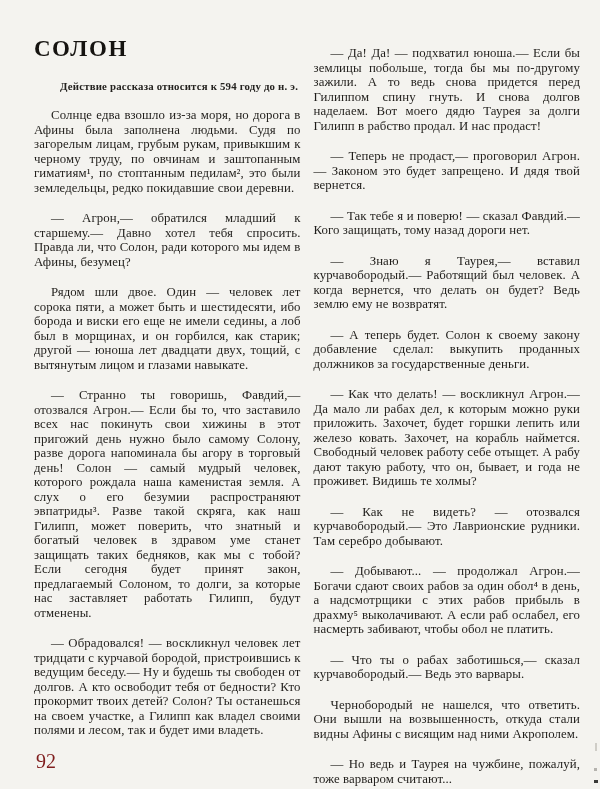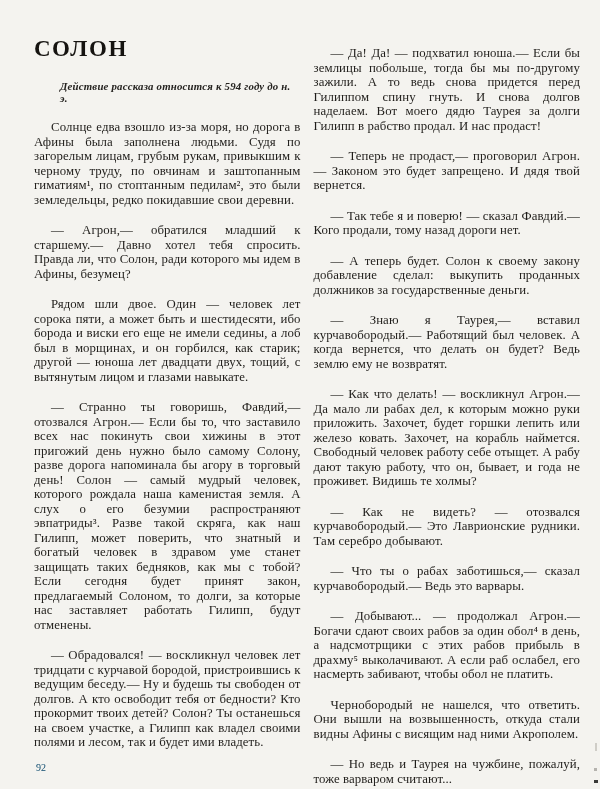--- a/index.html
+++ b/index.html
@@ -37,38 +37,37 @@
     margin: 6px 0 18px 0;
     color: #151310;
   }
   p.epigraph {
     font-size: 10.8px;
     font-weight: bold;
     margin: 8px 0 16px 0;
     padding-left: 26px;
     letter-spacing: 0.2px;
     color: #24221f;
-    font-style: italic;
   }
   p.body-par {
     font-size: 12.8px;
     line-height: 14.5px;
     text-align: justify;
     text-indent: 17px;
     margin: 16px 0 2px 0;
     hyphens: auto;
     overflow-wrap: break-word;
     letter-spacing: 0.1px;
   }
   .page-number {
     position: absolute;
     left: 36px;
     bottom: 16px;
-    font-size: 10px;
-    color: #0c4a6e;
+    font-size: 20px;
+    color: #7f1d1d;
   }
   .scan-speck-1 {
     position: absolute;
     right: 2px;
     bottom: 6px;
     width: 4px;
     height: 3px;
     background: #3a3a38;
   }
   .scan-speck-2 {
@@ -100,27 +99,27 @@
       <p class="body-par">Солнце едва взошло из-за моря, но дорога в Афины была заполнена людьми. Судя по загорелым лицам, грубым рукам, привыкшим к черному труду, по овчинам и заштопанным гиматиям¹, по стоптанным педилам², это были земледельцы, редко покидавшие свои деревни.</p>
       <p class="body-par">— Агрон,— обратился младший к старшему.— Давно хотел тебя спросить. Правда ли, что Солон, ради которого мы идем в Афины, безумец?</p>
       <p class="body-par">Рядом шли двое. Один — человек лет сорока пяти, а может быть и шестидесяти, ибо борода и виски его еще не имели седины, а лоб был в морщинах, и он горбился, как старик; другой — юноша лет двадцати двух, тощий, с вытянутым лицом и глазами навыкате.</p>
       <p class="body-par">— Странно ты говоришь, Фавдий,— отозвался Агрон.— Если бы то, что заставило всех нас покинуть свои хижины в этот пригожий день нужно было самому Солону, разве дорога напоминала бы агору в торговый день! Солон — самый мудрый человек, которого рождала наша каменистая земля. А слух о его безумии распространяют эвпатриды³. Разве такой скряга, как наш Гилипп, может поверить, что знатный и богатый человек в здравом уме станет защищать таких бедняков, как мы с тобой? Если сегодня будет принят закон, предлагаемый Солоном, то долги, за которые нас заставляет работать Гилипп, будут отменены.</p>
       <p class="body-par">— Обрадовался! — воскликнул человек лет тридцати с курчавой бородой, пристроившись к ведущим беседу.— Ну и будешь ты свободен от долгов. А кто освободит тебя от бедности? Кто прокормит твоих детей? Солон? Ты останешься на своем участке, а Гилипп как владел своими полями и лесом, так и будет ими владеть.</p>
     </div>
 
     <div class="col">
       <p class="body-par">— Да! Да! — подхватил юноша.— Если бы землицы побольше, тогда бы мы по-другому зажили. А то ведь снова придется перед Гилиппом спину гнуть. И снова долгов наделаем. Вот моего дядю Таурея за долги Гилипп в рабство продал. И нас продаст!</p>
       <p class="body-par">— Теперь не продаст,— проговорил Агрон.— Законом это будет запрещено. И дядя твой вернется.</p>
-      <p class="body-par">— Так тебе я и поверю! — сказал Фавдий.— Кого продали, тому назад дороги нет.</p>
+      <p class="body-par">— Так тебе я и поверю! — сказал Фавдий.— Кого защищать, тому назад дороги нет.</p>
+      <p class="body-par">— Знаю я Таурея,— вставил курчавобородый.— Работящий был человек. А когда вернется, что делать он будет? Ведь землю ему не возвратят.</p>
       <p class="body-par">— А теперь будет. Солон к своему закону добавление сделал: выкупить проданных должников за государственные деньги.</p>
-      <p class="body-par">— Знаю я Таурея,— вставил курчавобородый.— Работящий был человек. А когда вернется, что делать он будет? Ведь землю ему не возвратят.</p>
       <p class="body-par">— Как что делать! — воскликнул Агрон.— Да мало ли рабах дел, к которым можно руки приложить. Захочет, будет горшки лепить или железо ковать. Захочет, на корабль наймется. Свободный человек работу себе отыщет. А рабу дают такую работу, что он, бывает, и года не проживет. Видишь те холмы?</p>
       <p class="body-par">— Как не видеть? — отозвался курчавобородый.— Это Лаврионские рудники. Там серебро добывают.</p>
+      <p class="body-par">— Добывают... — продолжал Агрон.— Богачи сдают своих рабов за один обол⁴ в день, а надсмотрщики с этих рабов прибыль в драхму⁵ выколачивают. А если раб ослабел, его насмерть забивают, чтобы обол не платить.</p>
       <p class="body-par">— Что ты о рабах заботишься,— сказал курчавобородый.— Ведь это варвары.</p>
-      <p class="body-par">— Добывают... — продолжал Агрон.— Богачи сдают своих рабов за один обол⁴ в день, а надсмотрщики с этих рабов прибыль в драхму⁵ выколачивают. А если раб ослабел, его насмерть забивают, чтобы обол не платить.</p>
       <p class="body-par">Чернобородый не нашелся, что ответить. Они вышли на возвышенность, откуда стали видны Афины с висящим над ними Акрополем.</p>
       <p class="body-par">— Но ведь и Таурея на чужбине, пожалуй, тоже варваром считают...</p>
     </div>
 
   </div>
 
   <div class="page-number">92</div>
 
   <div class="scan-speck-1"></div>
   <div class="scan-speck-2"></div>

